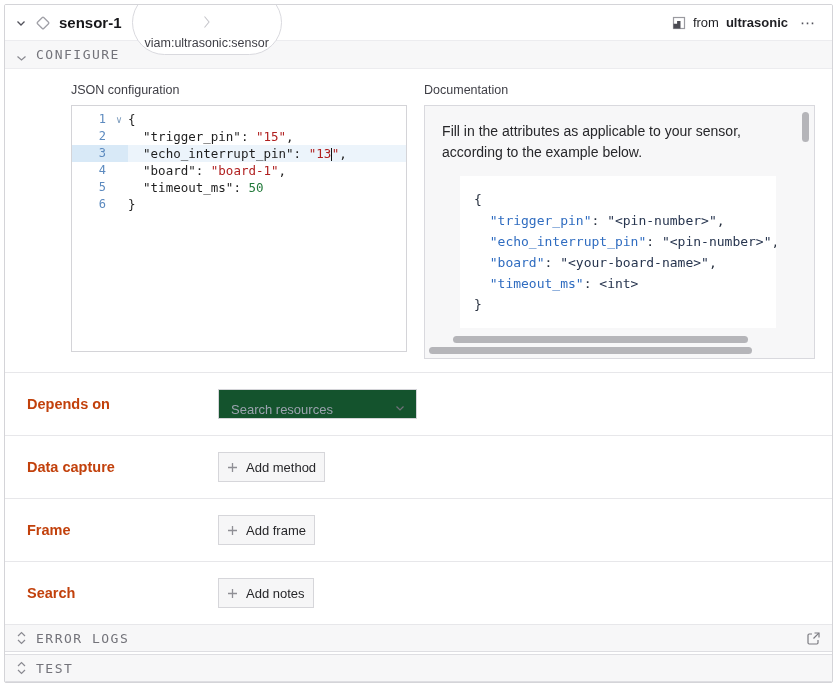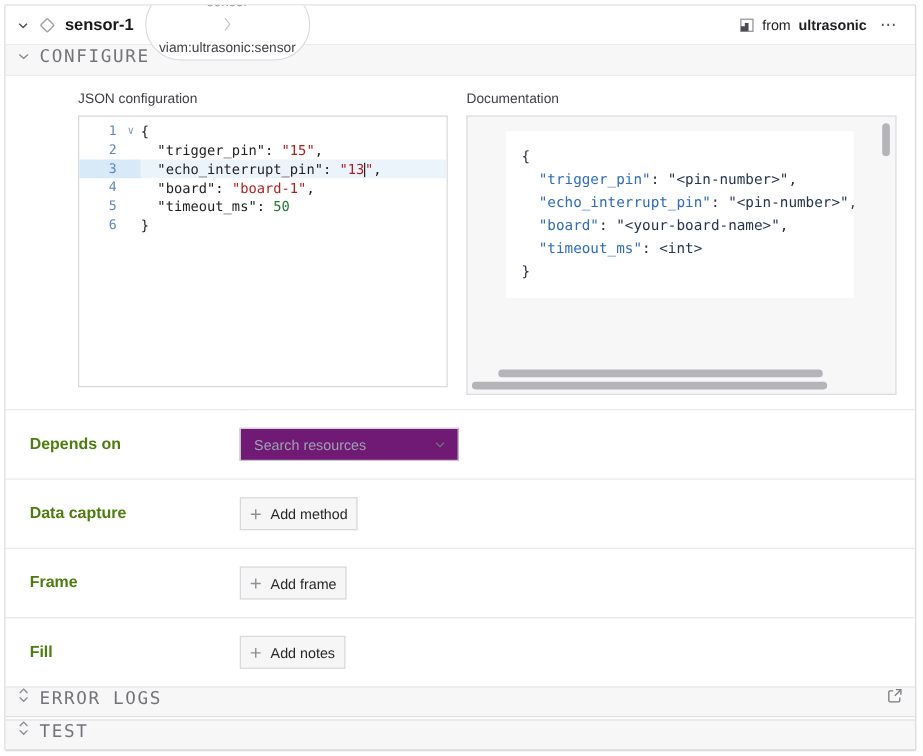--- a/index.html
+++ b/index.html
@@ -14,22 +14,22 @@
   .badge { display:flex; align-items:center; gap:7px; border:1px solid #d9d9de; border-radius:999px;
            padding:3px 12px 4px 12px; font-size:12.5px; color:#3f3f46; background:#fff;flex-direction:column; }
   .hdr .spacer { flex:1; }
   .fromwrap { display:flex; align-items:flex-end; gap:7px; font-size:13px; color:#1f1f23; }
   .fromwrap b { font-weight:700; }
   .menu-btn { border:none; background:none; color:#52525b; font-size:15px; letter-spacing:1px;
               cursor:pointer; padding:2px 4px; line-height:1; }
 
   
   .bar { height:28px; background:#f7f7f8; border-bottom:1px solid #ececef; display:flex;
-         gap:9px; padding:0 11px;
-         font-family:"DejaVu Sans Mono", monospace; font-size:16px; letter-spacing:1.5px; color:#73737a; }
+         align-items:center; gap:9px; padding:0 11px;
+         font-family:"DejaVu Sans Mono", monospace; font-size:13px; letter-spacing:1.5px; color:#73737a; }
   .bar .spacer { flex:1; }
   .bar.bottom { border-top:1px solid #dedee2; border-bottom:1px solid #dedee2; }
   .bar.test { margin-top:2px; }
 
   
   .content { display:flex; gap:17px; padding:14px 17px 13px 22px; background:#fff; }
   .field-label { font-size:12.5px; color:#3f3f46; margin-bottom:8px; }
   .col-left { width:381px;padding-left:44px; }
   .col-right { width:392px; }
 
@@ -59,23 +59,23 @@
   .tk-dkey { color:#2f6cc0; }
   .tk-dval { color:#27354f; }
   .sb-thumb { position:absolute; background:#b5b5b9; border-radius:4px; }
   .sb-h-inner { left:28px; top:230px; width:295px; height:7px; }
   .sb-h-panel { left:4px; bottom:4px; width:323px; height:7px; }
   .sb-v { right:5px; top:6px; width:7px; height:30px; }
 
   
   .row { display:flex; align-items:center; height:63px; border-top:1px solid #e7e7ea;
          padding-left:22px; background:#fff; }
-  .row-label { width:191px; font-size:14.5px; font-weight:700; color:#4d7c0f; flex:none; }
-  .select { width:199px; height:30px; border:1px solid #d4d4d8; background:#701a75; display:flex;
-            align-items:center; padding:0 10px 0 12px; cursor:pointer; }
+  .row-label { width:191px; font-size:14.5px; font-weight:700; color:#c2410c; flex:none; }
+  .select { width:199px; height:30px; border:1px solid #d4d4d8; background:#14532d; display:flex;
+            padding:12px 10px 0 12px; cursor:pointer; }
   .select .ph { flex:1; font-size:13px; color:#9ca3af; }
   .btn { display:flex; align-items:center; gap:8px; height:30px; border:1px solid #d6d6da;
          background:#f6f6f7; padding:0 8px; font-size:13px; color:#27272a; cursor:pointer;
          font-family:"Liberation Sans", sans-serif; }
   .icon { flex:none; display:inline-flex; }
 </style>
 </head>
 <body>
 
 <div class="card">
@@ -157,20 +157,21 @@
           <div class="cm-line">
             <span class="gut">6</span>
             <span class="foldcol"></span>
             <span class="lcode"><span class="tk-pun">}</span></span>
           </div>
         </div>
     </div>
     <div class="col-right">
       <div class="field-label">Documentation</div>
       <div class="docpanel">
+        <p class="intro">Fill in the attributes as applicable to your sensor, according to the example below.</p>
         <div class="codeblock" id="docblock">
             <div class="doc-line"><span class="tk-dpun">{</span></div>
             <div class="doc-line"><span class="tk-dpun">  </span><span class="tk-dkey">"trigger_pin"</span><span class="tk-dpun">: </span><span class="tk-dval">"&lt;pin-number&gt;"</span><span class="tk-dpun">,</span></div>
             <div class="doc-line"><span class="tk-dpun">  </span><span class="tk-dkey">"echo_interrupt_pin"</span><span class="tk-dpun">: </span><span class="tk-dval">"&lt;pin-number&gt;"</span><span class="tk-dpun">,</span></div>
             <div class="doc-line"><span class="tk-dpun">  </span><span class="tk-dkey">"board"</span><span class="tk-dpun">: </span><span class="tk-dval">"&lt;your-board-name&gt;"</span><span class="tk-dpun">,</span></div>
             <div class="doc-line"><span class="tk-dpun">  </span><span class="tk-dkey">"timeout_ms"</span><span class="tk-dpun">: </span><span class="tk-dval">&lt;int&gt;</span></div>
             <div class="doc-line"><span class="tk-dpun">}</span></div>
           </div>
         <div class="sb-thumb sb-h-inner"></div>
         <div class="sb-thumb sb-h-panel"></div>
@@ -209,21 +210,21 @@
       <span class="icon">
         <svg width="11" height="11" viewBox="0 0 11 11">
             <path d="M5.5 1v9M1 5.5h9" stroke="#8f8f95" stroke-width="1.3"></path>
           </svg>
       </span>
       <span>Add frame</span>
     </button>
   </div>
 
   <div class="row">
-    <span class="row-label">Fill</span>
+    <span class="row-label">Search</span>
     <button class="btn">
       <span class="icon">
         <svg width="11" height="11" viewBox="0 0 11 11">
             <path d="M5.5 1v9M1 5.5h9" stroke="#8f8f95" stroke-width="1.3"></path>
           </svg>
       </span>
       <span>Add notes</span>
     </button>
   </div>
 

